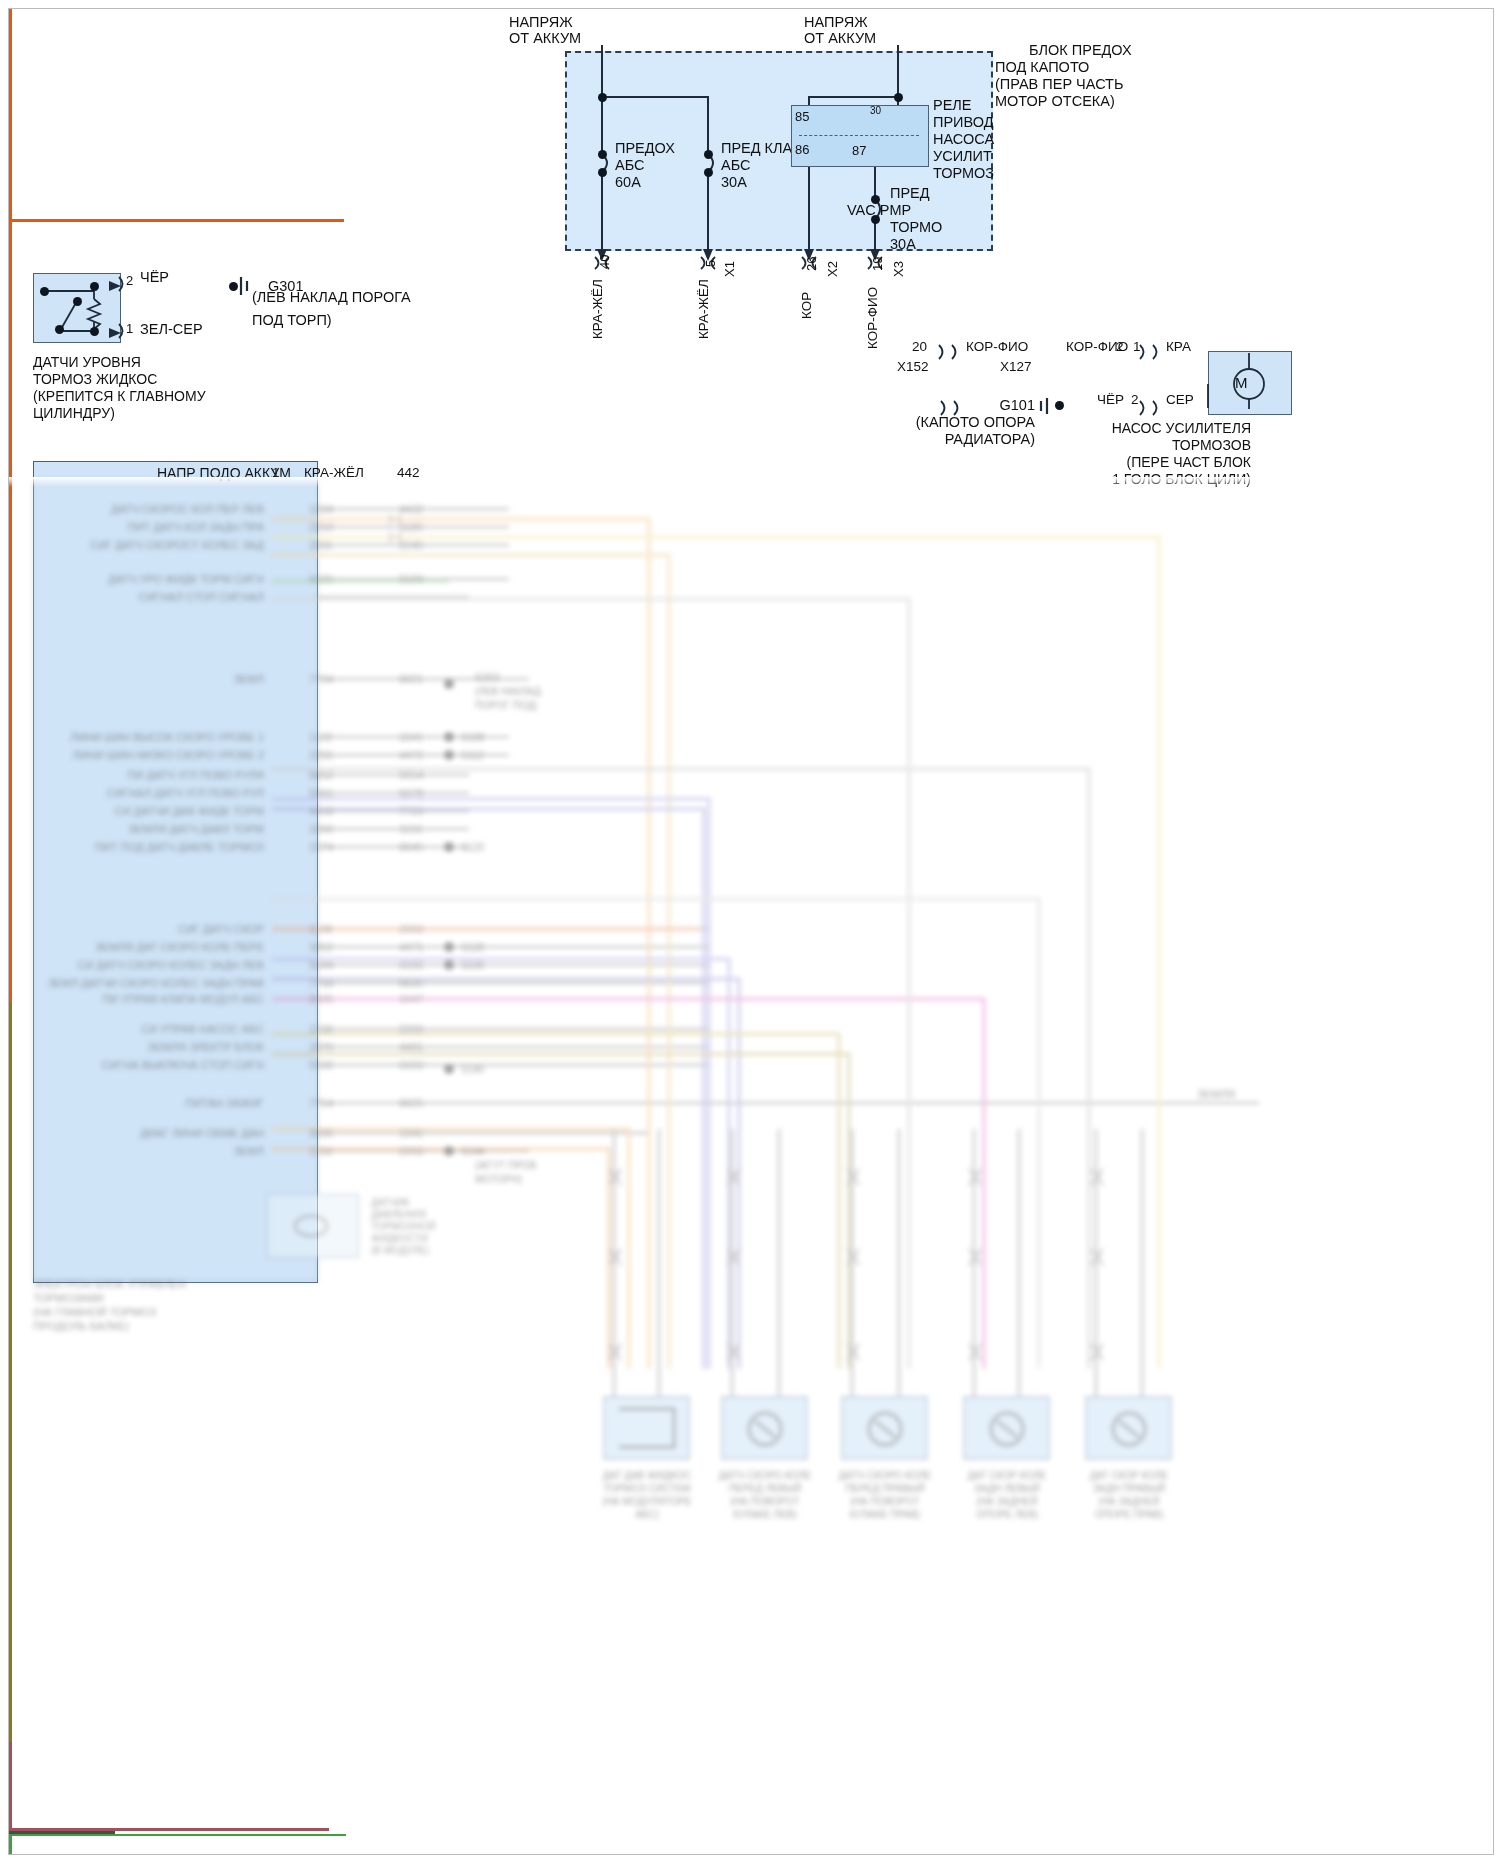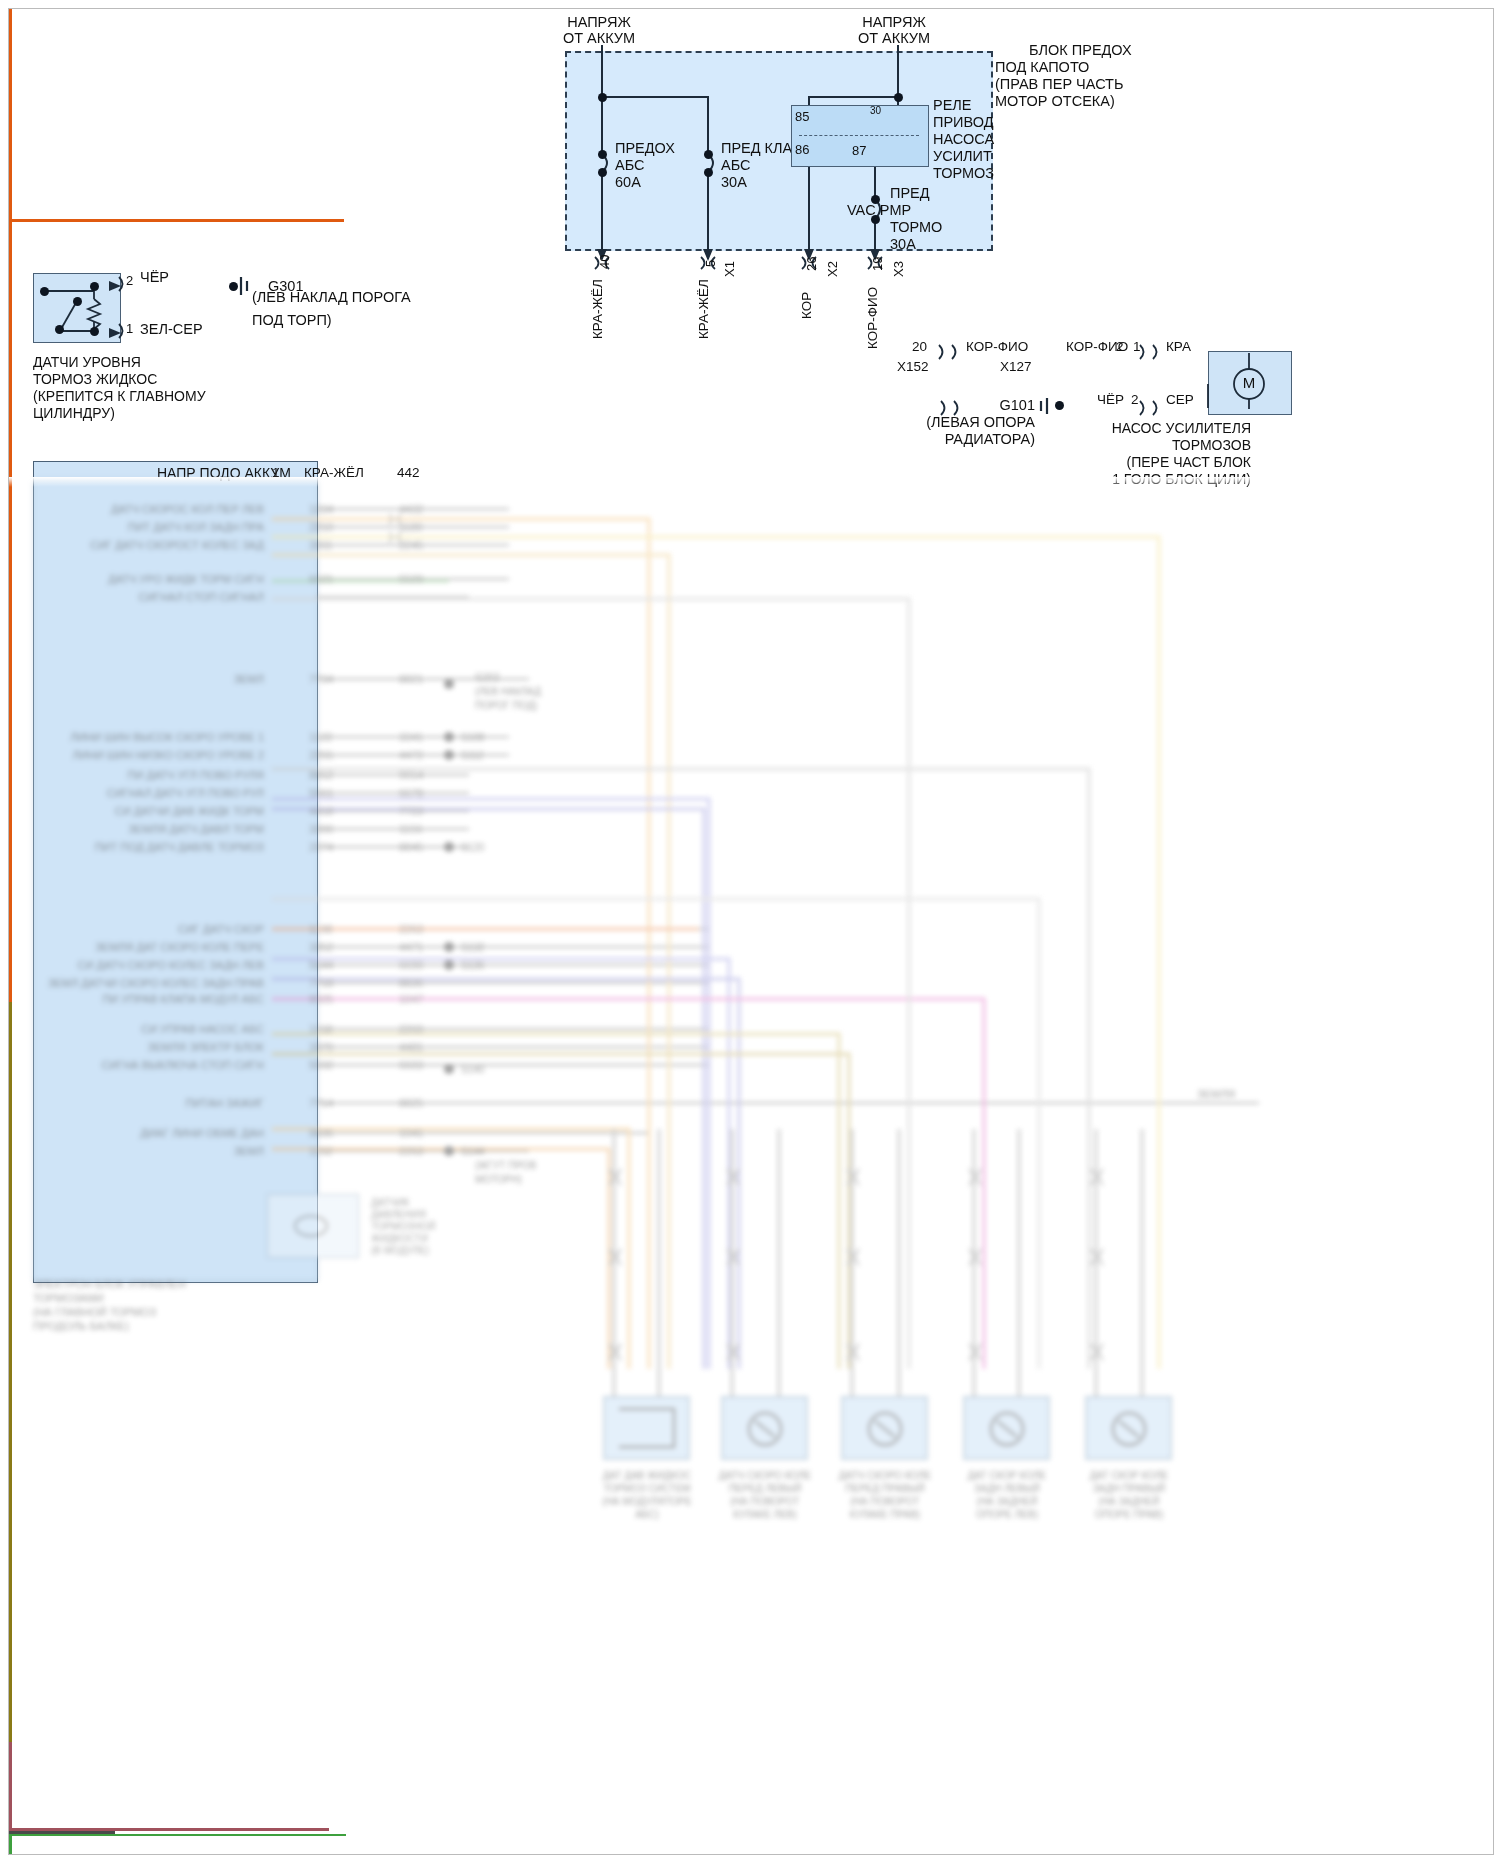--- a/index.html
+++ b/index.html
@@ -6,21 +6,21 @@
   body{font-family:"Liberation Sans", sans-serif;}
   #page{
     position:relative;width:1500px;height:1861px;background:#ffffff;
     overflow:hidden;
   }
   #frame{
     position:absolute;left:8px;top:8px;width:1484px;height:1845px;
     background:#fff;border:1px solid #bbb;overflow:hidden;
   }
   .lbl{position:absolute;font-size:14.5px;color:#111;line-height:16.5px;white-space:pre;}
-  .lbl.c{text-align:center;}
+  .lbl.c{text-align:left;}
   .lbl.r{text-align:right;}
   .vert{position:absolute;font-size:14.5px;color:#111;white-space:nowrap;
         transform-origin:0 0;transform:rotate(-90deg);}
   .hw{height:2px;}
   .vw{width:2px;}
   .dot{position:absolute;width:9px;height:9px;border-radius:50%;background:#0d1520;}
   .box{position:absolute;border:1.6px solid #4a6076;background:#cfe4f7;}
   .fusebox{
     position:absolute;border:2px dashed #2d3e50;background:#d6eafc;
   }
@@ -259,21 +259,21 @@
   <div class="lbl c" style="left:1226px;top:366px;width:28px;font-size:15px;">M</div>
 
   <div class="dot" style="left:1046px;top:392px;"></div>
   <svg style="left:0;top:0;width:1484px;height:480px;">
     <g stroke="#1d2b3a" stroke-width="2.2">
       <line x1="1038" y1="389" x2="1038" y2="405"></line>
       <line x1="1032" y1="392" x2="1032" y2="402"></line>
     </g>
   </svg>
   <div class="lbl r" style="left:930px;top:388px;width:96px;">G101</div>
-  <div class="lbl r" style="left:870px;top:405px;width:156px;">(ЛЕВАЯ ОПОРА</div>
+  <div class="lbl r" style="left:870px;top:405px;width:156px;">(КАПОТО ОПОРА</div>
   <div class="lbl r" style="left:870px;top:422px;width:156px;">РАДИАТОРА)</div>
 
   <div class="lbl" style="left:1088px;top:383px;font-size:13.5px;">ЧЁР</div>
   <div class="lbl" style="left:1122px;top:383px;font-size:13.5px;">2</div>
   <div class="lbl" style="left:1157px;top:383px;font-size:13.5px;">СЕР</div>
 
   <div class="lbl r" style="left:1050px;top:411px;width:192px;font-size:14px;">НАСОС УСИЛИТЕЛЯ</div>
   <div class="lbl r" style="left:1050px;top:428px;width:192px;font-size:14px;">ТОРМОЗОВ</div>
   <div class="lbl r" style="left:1050px;top:445px;width:192px;font-size:14px;">(ПЕРЕ ЧАСТ БЛОК</div>
   <div class="lbl r" style="left:1050px;top:462px;width:192px;font-size:14px;">1 ГОЛО БЛОК ЦИЛИ)</div>

